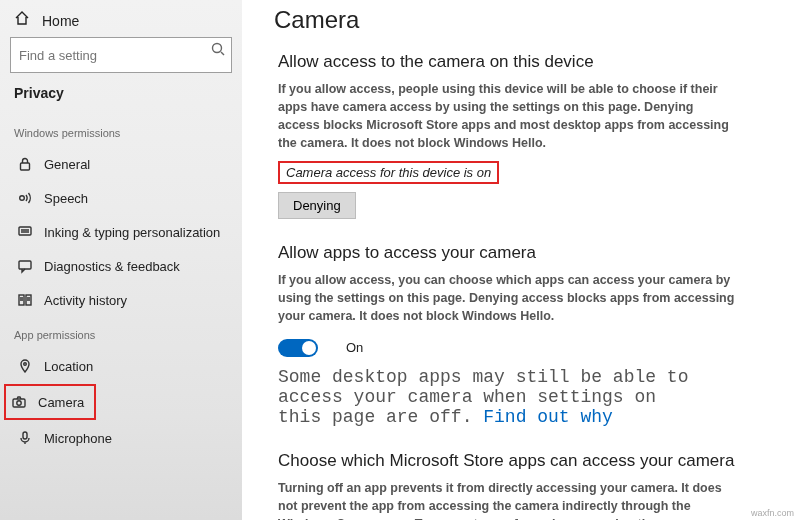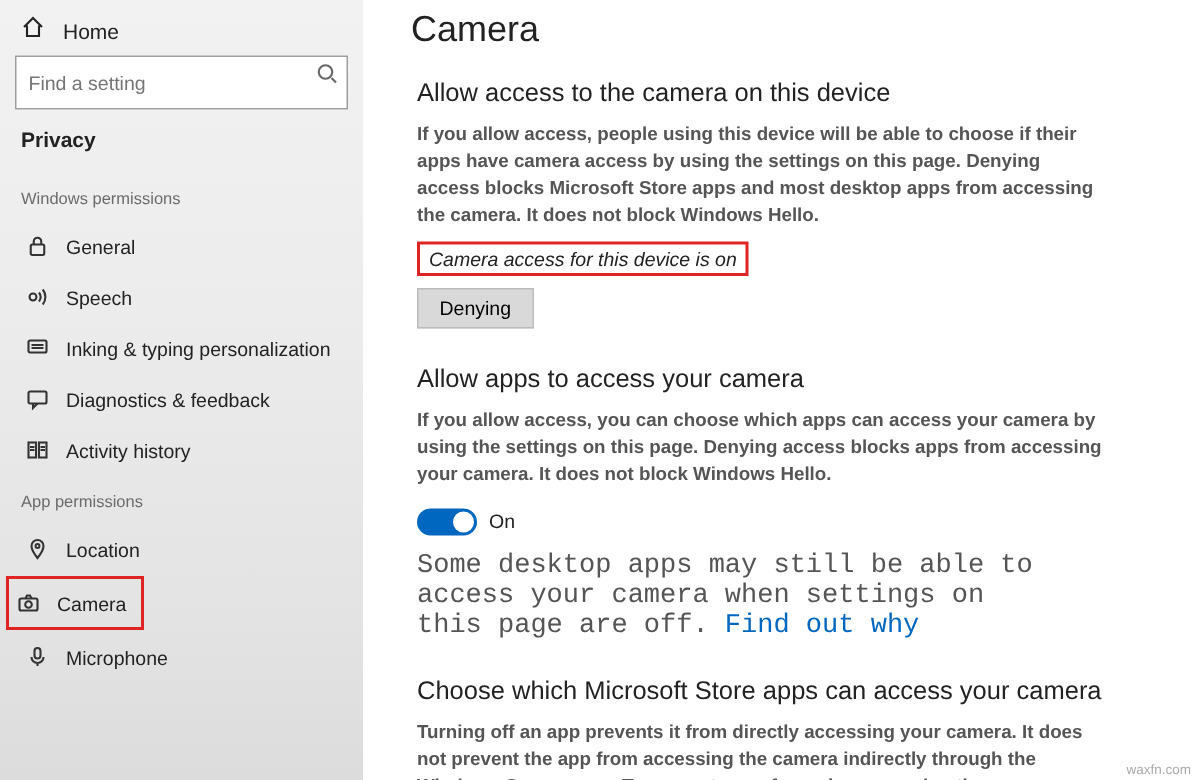--- a/index.html
+++ b/index.html
@@ -117,21 +117,21 @@
     margin-top: 8px;
     padding: 5px 14px;
     background: #d9d9d9;
     border: 1px solid #bcbcbc;
     font: inherit;
     font-size: 13px;
   }
   .toggle-row {
     display: flex;
     align-items: center;
-    gap: 8px;
+    gap: 28px;
     margin-top: 14px;
   }
   .toggle {
     width: 40px; height: 18px;
     border-radius: 9px;
     background: #0067c0;
     position: relative;
   }
   .toggle::after {
     content: "";

